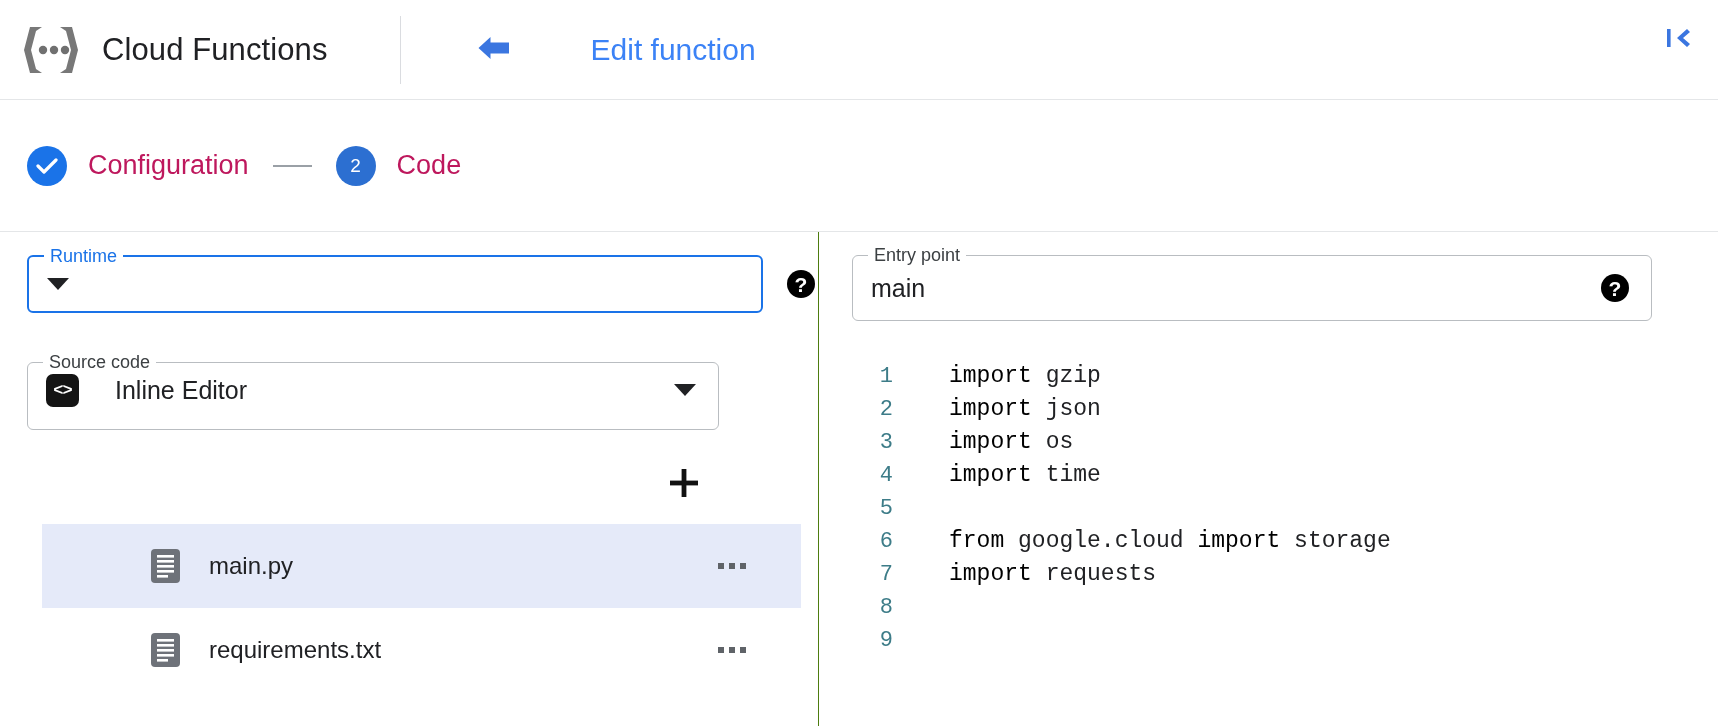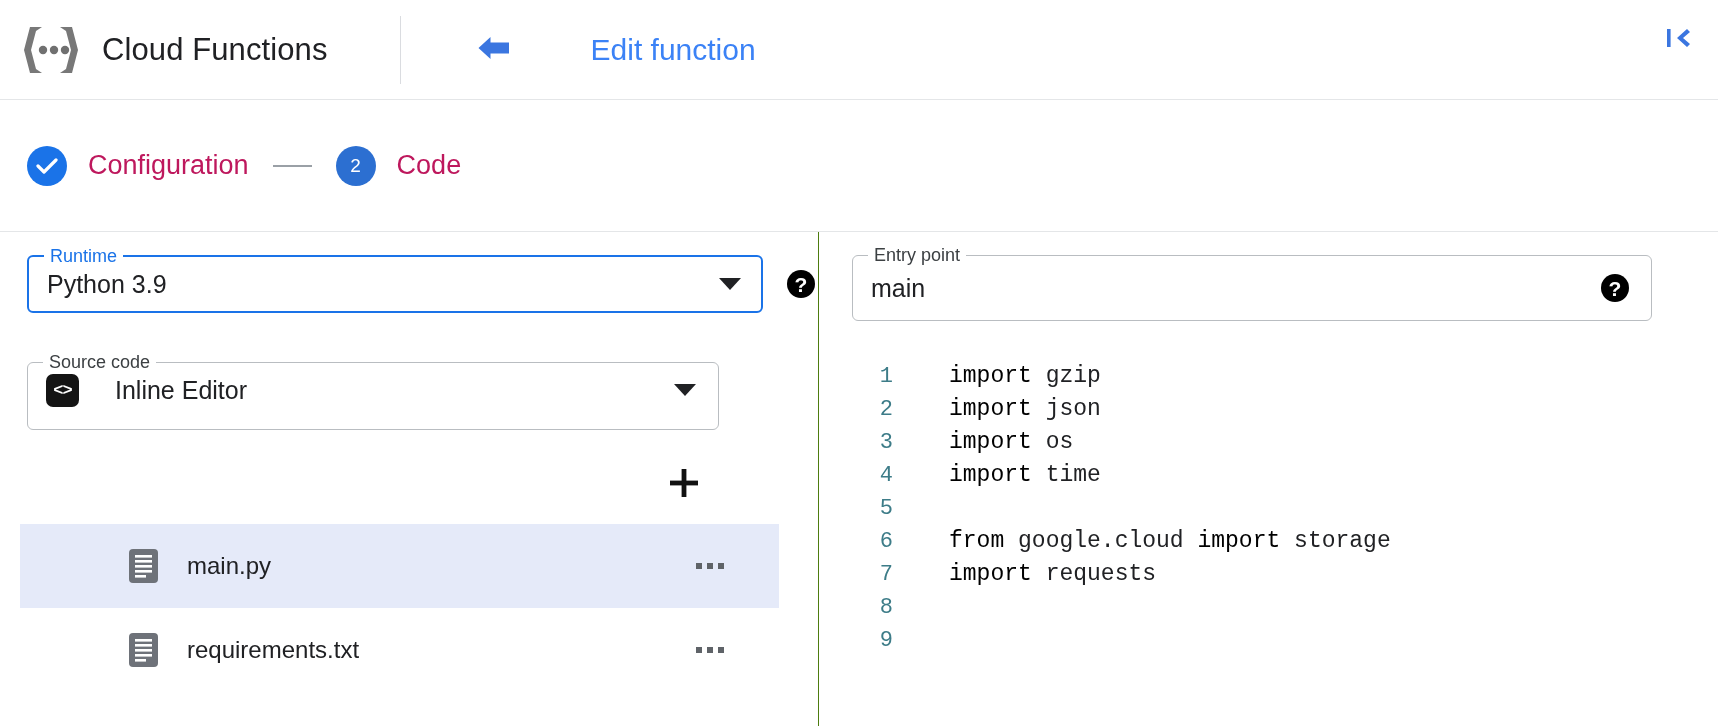--- a/index.html
+++ b/index.html
@@ -239,21 +239,21 @@
   .plus-btn {
     width: 42px; height: 42px;
     display: flex; align-items: center; justify-content: center;
     cursor: pointer;
     margin-right: 14px;
   }
 
   
   .filelist {
     position: absolute;
-    left: 20px; top: 292px;
+    left: 42px; top: 292px;
     width: 759px;
   }
   .file-row {
     height: 84px;
     display: flex;
     align-items: center;
     box-sizing: border-box;
     cursor: pointer;
   }
   .file-row.selected { background: #e5eaf9; }
@@ -368,21 +368,20 @@
   </div>
 </div>
 
 <div class="content">
 
   <div class="left-pane">
 
     <div class="runtime-row">
       <div class="field field-outline focused runtime-field">
         <span class="field-legend accent">Runtime</span>
-        <span class="field-value">Python 3.9</span>
         <span class="caret"></span>
       </div>
       <span class="help-icon runtime-help">?</span>
     </div>
 
     <div class="field field-outline source-field">
       <span class="field-legend">Source code</span>
       <span class="code-badge">&lt;&gt;</span>
       <span class="source-label">Inline Editor</span>
       <span class="caret"></span>

